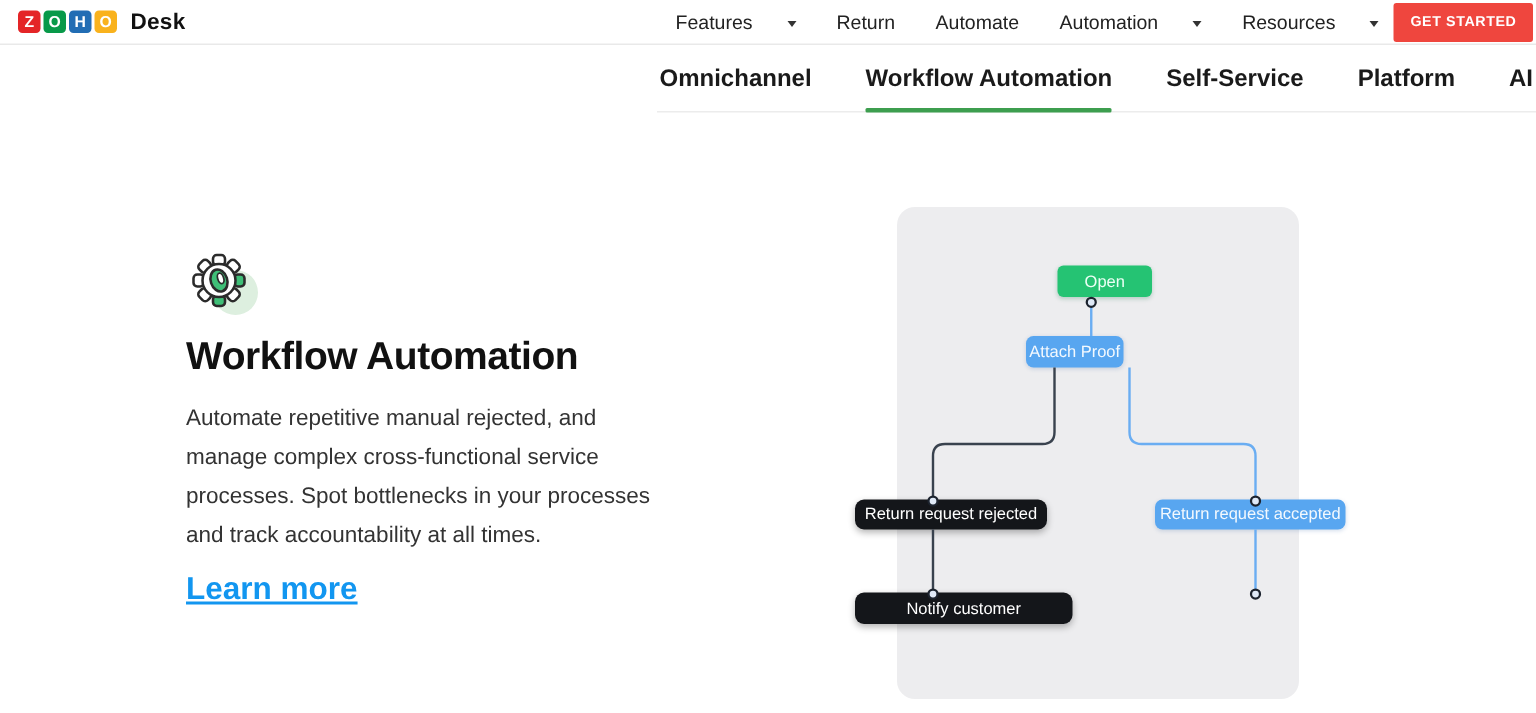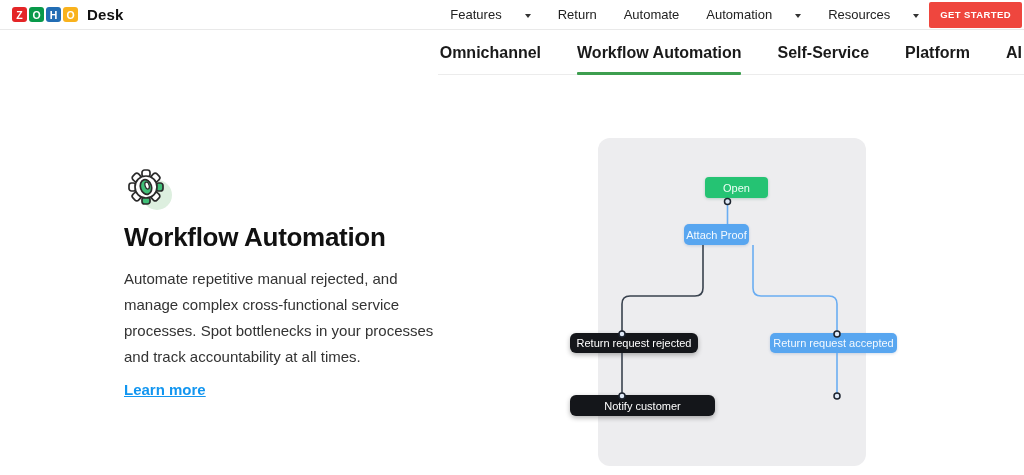--- a/index.html
+++ b/index.html
@@ -33,21 +33,21 @@
   .tab { font-size:16px; font-weight:bold; color:#1a1a1a; padding-bottom:12px; cursor:pointer;
          position:relative; white-space:nowrap; }
   .tab.active::after { content:""; position:absolute; left:0; right:0; bottom:-1px; height:3px;
                        background:var(--tab_green); border-radius:1px; }
 
   
   .left-col { position:absolute; left:124px; top:162px; width:330px; }
   .feature-icon { width:52px; height:52px; display:block; }
   .title { margin-top:8px; font-size:26px; font-weight:bold; color:#111; letter-spacing:-.3px; }
   .desc { margin-top:13px; font-size:15px; line-height:26px; color:#333; width:325px; }
-  .learn-more { display:inline-block; margin-top:11px; font-size:15px; font-weight:bold;
+  .learn-more { display:inline-block; margin-top:11px; font-size:21px; font-weight:bold;
                 color:var(--link_blue); text-decoration:underline; cursor:pointer; }
 
   
   .diagram { position:absolute; left:560px; top:130px; width:350px; height:345px; }
   .panel { position:absolute; left:38px; top:8px; width:268px; height:328px;
            background:var(--panel_gray); border-radius:12px; z-index:1; }
   .wires { position:absolute; left:0; top:0; z-index:3; pointer-events:none; }
   .node { position:absolute; z-index:2; display:flex; align-items:center; justify-content:center;
           font-size:11px; color:#fff; white-space:nowrap; }
   .node.green { background:var(--node_green); border-radius:4px; color:#ecfff5;

